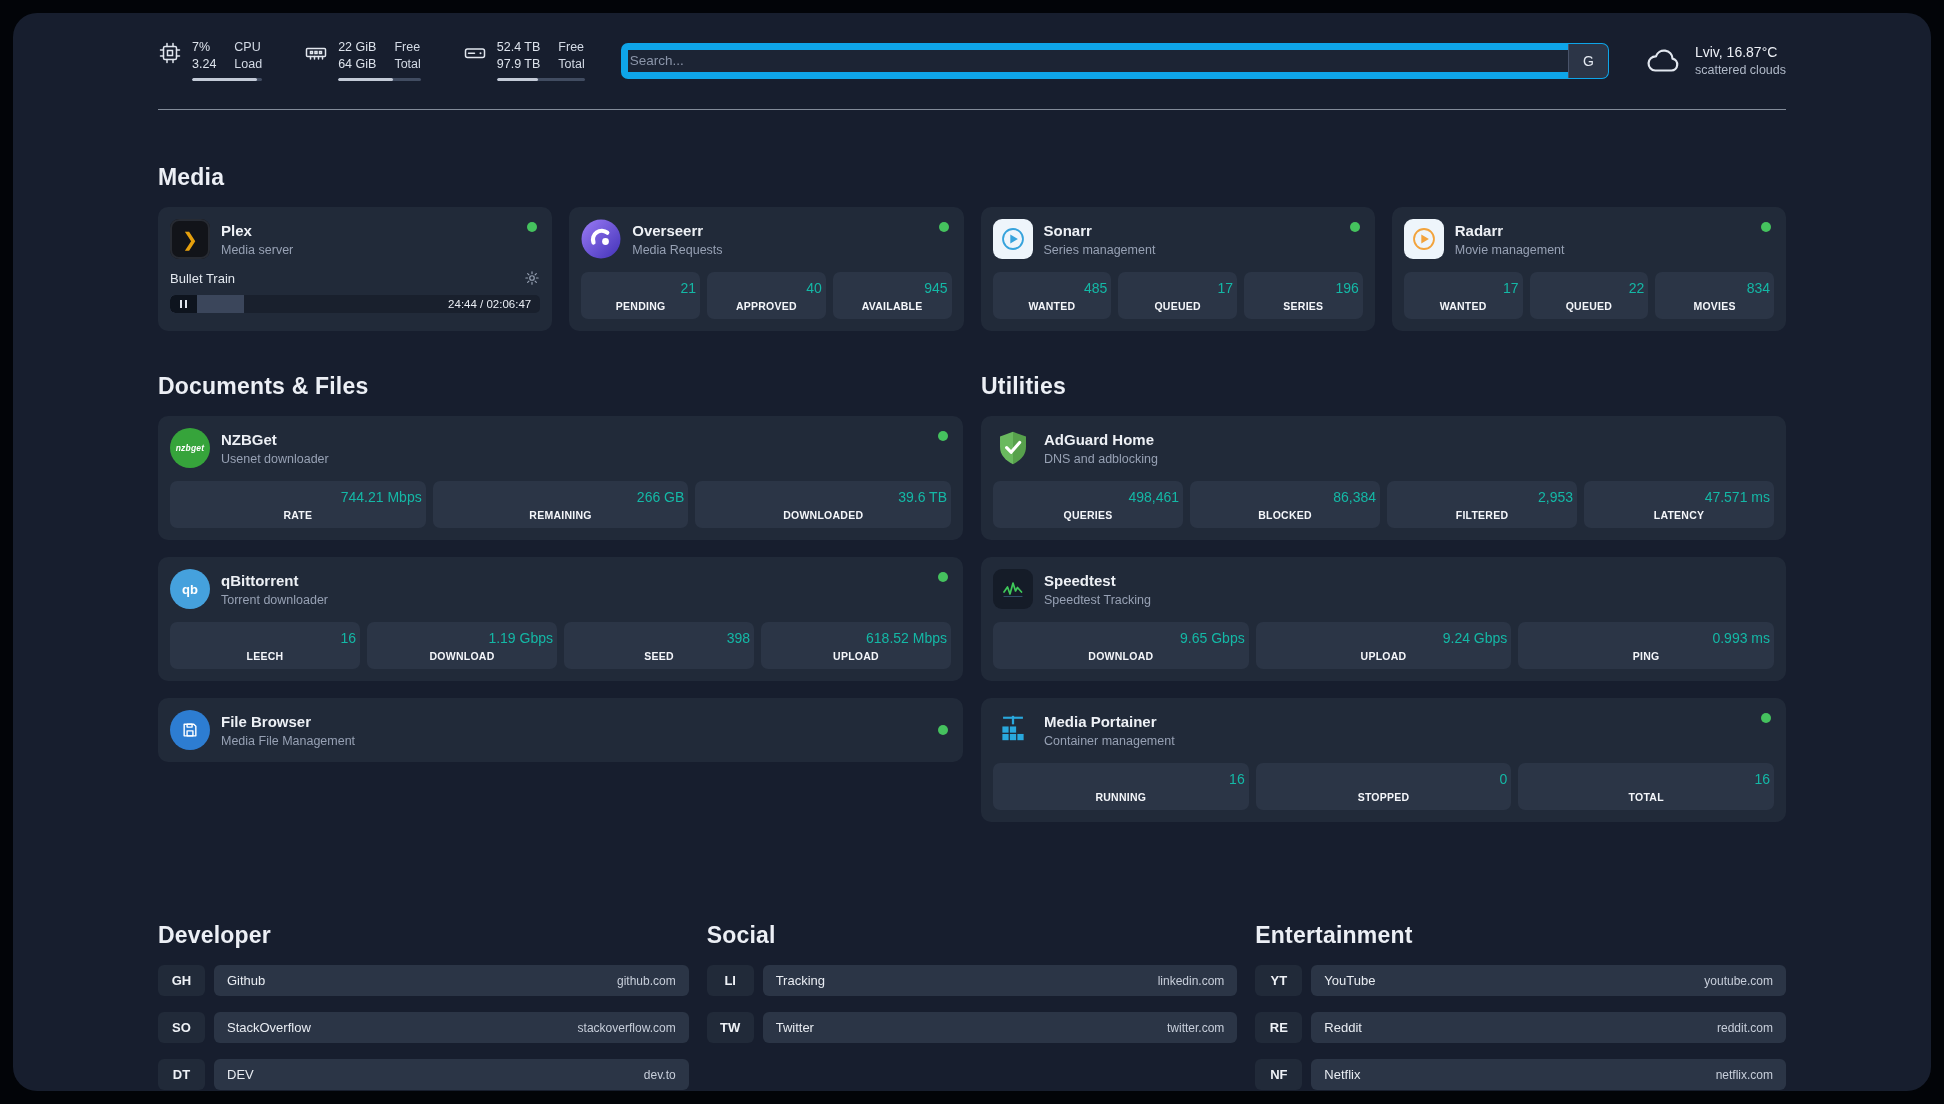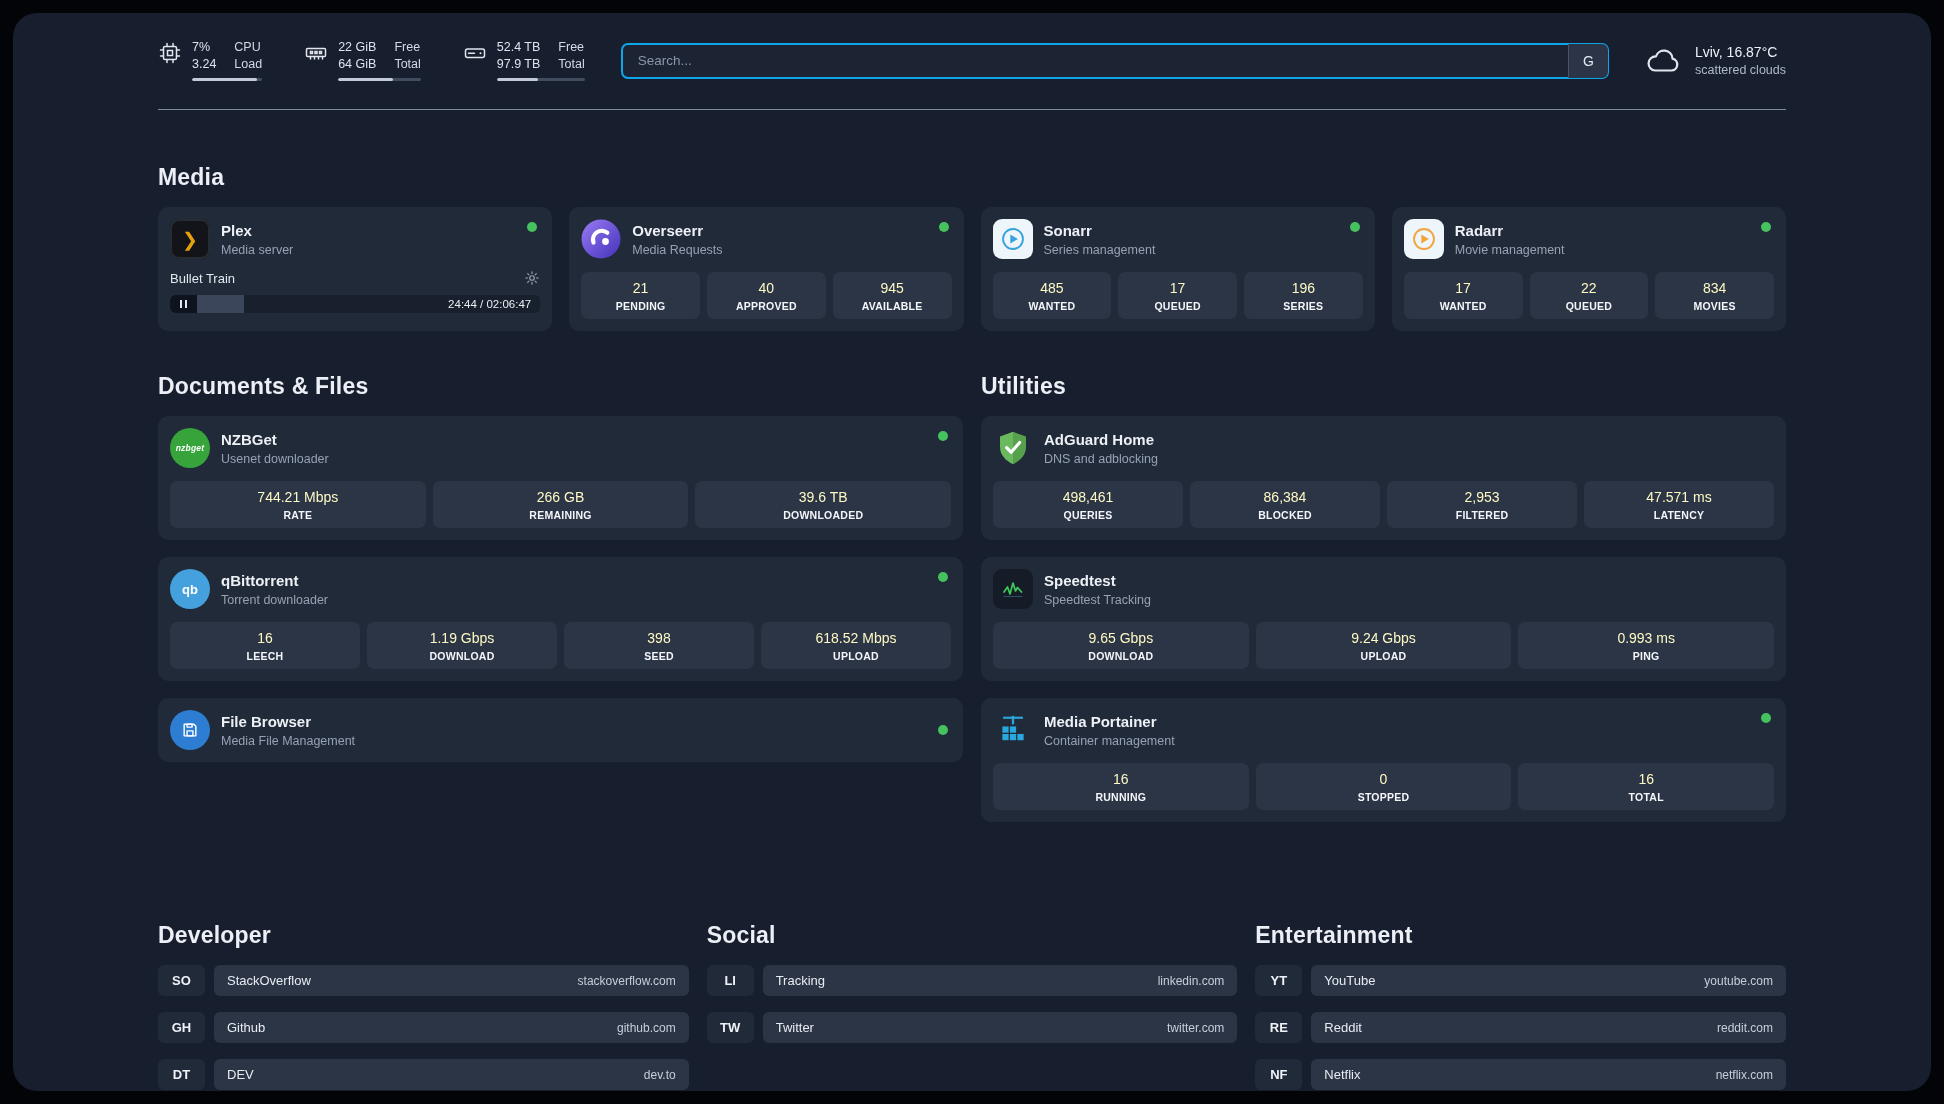--- a/index.html
+++ b/index.html
@@ -15,22 +15,22 @@
   .metric { display:flex; gap:10px; align-items:flex-start; }
   .metric-icon { color:#e2e7ef; margin-top:1px; display:flex; }
   .metric-body { display:flex; flex-direction:column; gap:6px; }
   .metric-lines { display:flex; gap:18px; }
   .metric-col { display:flex; flex-direction:column; gap:2px; font-size:12.5px; color:#dde3ec; line-height:1.2; }
   .metric-col.dim { color:#d3dae5; }
   .metric-bar { height:3px; border-radius:2px; background:#414c61; overflow:hidden; }
   .metric-bar i { display:block; height:100%; background:#c3cad7; border-radius:2px; }
 
   .search { flex:1; margin:0 36px; position:relative; }
-  .search input { width:100%; height:36px; background:#1c2434; border:2px solid #0ea5e9; border-radius:7px;
-                  color:#e4e9f1; padding:0 52px 0 15px; font-size:13.5px; font-family:inherit; outline:none; }
+  .search input { width:100%; height:36px; background:#1c2434; border:7px solid #0ea5e9; border-radius:7px;
+                  color:#e4e9f1; padding:0 52px 0 2px; font-size:13.5px; font-family:inherit; outline:none; }
   .search input::placeholder { color:#8b95a9; }
   .search-btn { position:absolute; right:1px; top:1px; bottom:1px; width:40px; background:#2c3547;
                 border:none; border-left:1px solid #49536a; border-radius:0 6px 6px 0; color:#e4e9f1;
                 font-size:14px; font-family:inherit; cursor:pointer; }
 
   .weather { display:flex; align-items:center; gap:12px; color:#edf0f6; }
   .weather-loc { font-size:14px; }
   .weather-cond { font-size:12.5px; color:#b0b9c8; margin-top:3px; }
 
   .divider { border:none; border-top:1px solid rgba(197,206,220,.62); margin-top:28px; }
@@ -43,21 +43,21 @@
   .card { background:#212a39; border-radius:10px; padding:12px; position:relative; cursor:pointer; }
   .card-head { display:flex; align-items:center; gap:11px; padding-right:24px; }
   .app-icon { width:40px; height:40px; border-radius:9px; flex:none; display:flex; align-items:center; justify-content:center; }
   .card-title { font-size:15px; font-weight:700; color:#edf0f5; line-height:1.2; }
   .card-sub { font-size:12.5px; color:#97a1b4; margin-top:3px; }
   .status-dot { position:absolute; top:15px; right:15px; width:10px; height:10px; border-radius:50%; background:#45c25e; }
   .card.slim .status-dot { top:50%; transform:translateY(-50%); }
 
   .stats { display:flex; gap:7px; margin-top:13px; }
   .stat { flex:1; background:#2b3546; border-radius:7px; padding:8px 4px 7px; text-align:center; }
-  .stat-value { font-size:14px; color:#fef9c3; }
+  .stat-value { font-size:14px; color:#14b8a6;text-align:right; }
   .stat-label { font-size:10.5px; font-weight:700; color:#f4f6fa; margin-top:4px; letter-spacing:.25px; }
 
   
   .np-row { display:flex; align-items:center; justify-content:space-between; margin-top:11px; }
   .np-title { font-size:13px; color:#e3e8ef; }
   .gear { color:#97a1b3; display:flex; cursor:pointer; }
   .player { margin-top:9px; height:18px; background:#19202d; border-radius:5px; position:relative; overflow:hidden;
             display:flex; align-items:center; cursor:pointer; }
   .player-fill { position:absolute; left:0; top:0; bottom:0; background:#3b465b; }
   .pause-btn { position:relative; z-index:2; width:27px; height:100%; background:#0e141e; border:none;
@@ -520,31 +520,31 @@
         </article>
       </div>
     </section>
   </div>
 
   <div class="links">
     <section>
       <h2 class="section-title">Developer</h2>
       <div class="link-rows">
         <div class="link-row">
+          <span class="link-abbr">GH</span>
+          <span class="link-pill">
+            <span class="link-name">Github</span>
+            <span class="link-url">github.com</span>
+          </span>
+        </div>
+        <div class="link-row">
           <span class="link-abbr">SO</span>
           <span class="link-pill">
             <span class="link-name">StackOverflow</span>
             <span class="link-url">stackoverflow.com</span>
-          </span>
-        </div>
-        <div class="link-row">
-          <span class="link-abbr">GH</span>
-          <span class="link-pill">
-            <span class="link-name">Github</span>
-            <span class="link-url">github.com</span>
           </span>
         </div>
         <div class="link-row">
           <span class="link-abbr">DT</span>
           <span class="link-pill">
             <span class="link-name">DEV</span>
             <span class="link-url">dev.to</span>
           </span>
         </div>
       </div>

